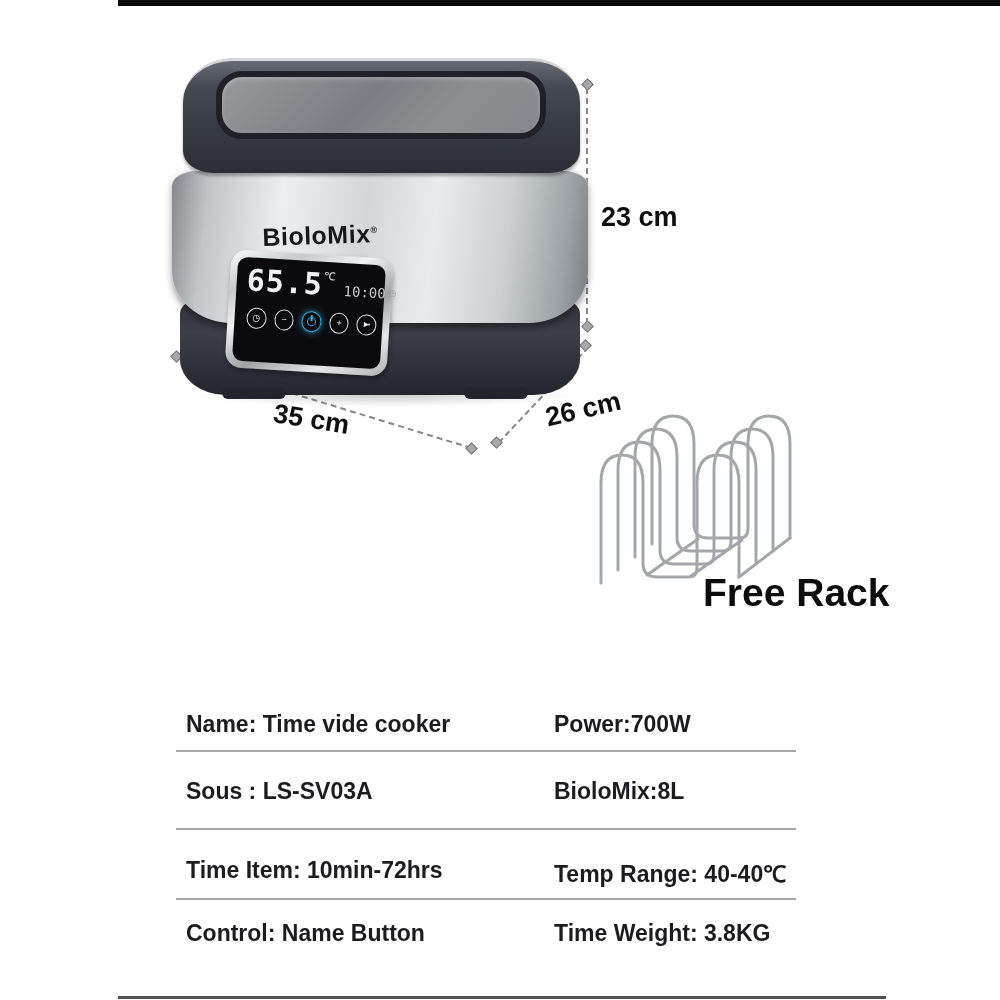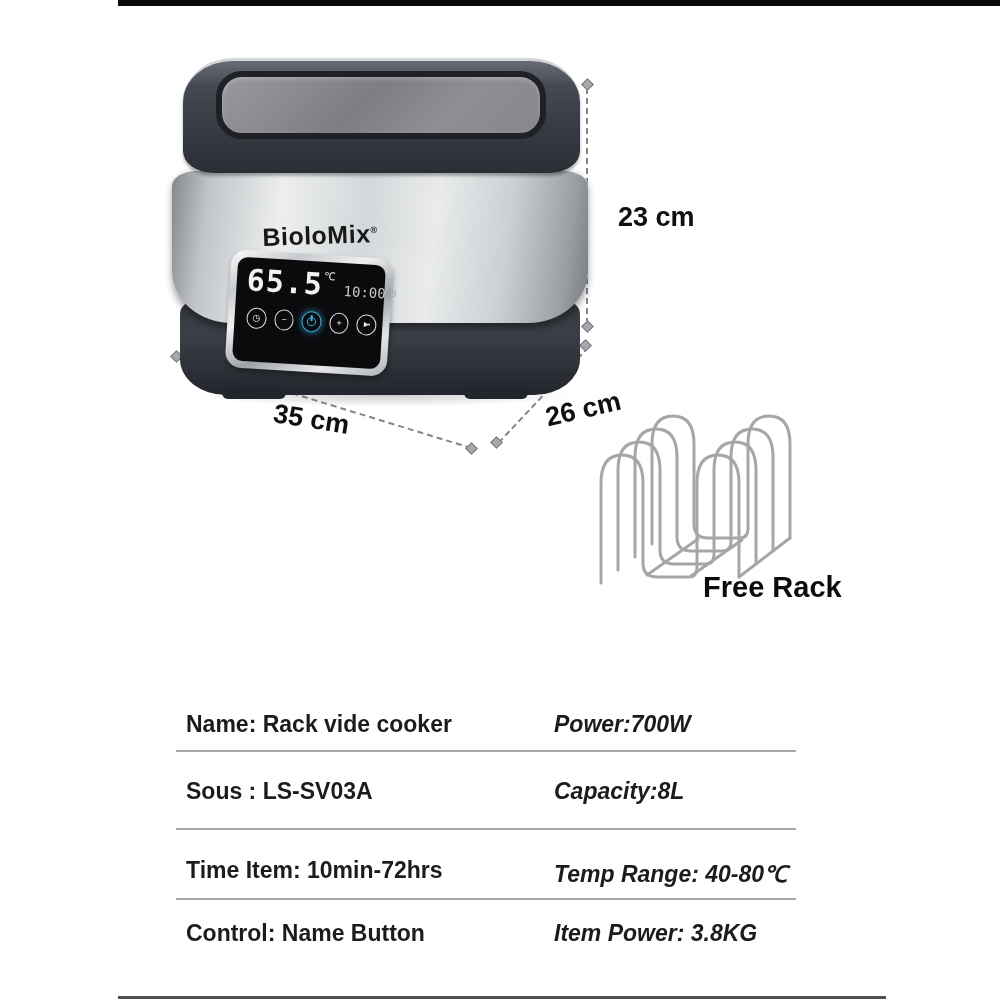--- a/index.html
+++ b/index.html
@@ -60,26 +60,26 @@
     background:#35b5e9;transform:translateX(-50%);}
 
   
   .dash-v{position:absolute;border-left:2.5px dashed #85858a;}
   .dash-h{position:absolute;border-top:2.5px dashed #85858a;transform-origin:left top;}
   .mk{position:absolute;width:7px;height:7px;background:#a8a8ab;border:1px solid #77777a;transform:rotate(45deg);}
   .dim-label{position:absolute;font-size:27px;font-weight:bold;color:#0f0f10;white-space:nowrap;}
 
   
   .rack-svg{position:absolute;left:593px;top:386px;}
-  .rack-label{position:absolute;left:703px;top:571px;font-size:29px;font-weight:bold;color:#0c0c0d;}
+  .rack-label{position:absolute;left:703px;top:571px;font-size:39px;font-weight:bold;color:#0c0c0d;}
 
   
   .spec-row{position:absolute;left:0;width:1000px;font-size:23px;font-weight:bold;color:#1c1c1e;}
   .spec-left{position:absolute;left:186px;white-space:nowrap;}
-  .spec-right{position:absolute;left:554px;white-space:nowrap;font-style:italic;}
+  .spec-right{position:absolute;left:554px;white-space:nowrap;}
   .divider{position:absolute;left:176px;width:620px;height:2px;background:#a8a8aa;}
 </style>
 </head>
 <body>
 
 <div class="canvas">
 
   <div class="top-bar"></div>
 
   <div class="cooker">
@@ -106,21 +106,21 @@
       </div>
     </div>
     <div class="lid">
       <div class="glass"></div>
     </div>
   </div>
 
   <div class="dash-v" style="left:586px;top:88px;height:236px;"></div>
   <div class="mk" style="left:583px;top:80px;"></div>
   <div class="mk" style="left:583px;top:322px;"></div>
-  <div class="dim-label" style="left:618px;top:202px;">23 cm</div>
+  <div class="dim-label" style="left:601px;top:202px;">23 cm</div>
 
   <div class="dash-h" style="left:177px;top:357px;width:308px;transform:rotate(17deg);"></div>
   <div class="mk" style="left:172px;top:352px;"></div>
   <div class="mk" style="left:467px;top:444px;"></div>
   <div class="dim-label" style="left:273px;top:404px;transform:rotate(9deg);">35 cm</div>
 
   <div class="dash-h" style="left:498px;top:442px;width:131px;transform:rotate(-46.8deg);"></div>
   <div class="mk" style="left:492px;top:438px;"></div>
   <div class="mk" style="left:581px;top:341px;"></div>
   <div class="dim-label" style="left:545px;top:394px;transform:rotate(-13deg);">26 cm</div>
@@ -140,36 +140,36 @@
         <path d="M8,158 V58 Q8,30 29,30 Q50,30 50,58 V138 Q50,152 64,152 H96 Q104,152 104,142 V58 Q104,30 125,30 Q146,30 146,58 V152"></path>
       </g>
       <path d="M54,189 L105,153"></path>
       <path d="M98,190 L149,154"></path>
       <path d="M146,191 L197,152"></path>
     </g>
   </svg>
   <div class="rack-label">Free Rack</div>
 
   <div class="spec-row" style="top:711px;">
-    <span class="spec-left">Name: Rack vide cooker</span>
+    <span class="spec-left">Name: Time vide cooker</span>
     <span class="spec-right">Power:700W</span>
   </div>
   <div class="divider" style="top:750px;"></div>
 
   <div class="spec-row" style="top:778px;">
     <span class="spec-left">Sous : LS-SV03A</span>
-    <span class="spec-right">Capacity:8L</span>
+    <span class="spec-right">BioloMix:8L</span>
   </div>
   <div class="divider" style="top:828px;"></div>
 
   <div class="spec-row" style="top:857px;">
     <span class="spec-left">Time Item: 10min-72hrs</span>
-    <span class="spec-right">Temp Range: 40-80℃</span>
+    <span class="spec-right">Temp Range: 40-40℃</span>
   </div>
   <div class="divider" style="top:898px;"></div>
 
   <div class="spec-row" style="top:920px;">
     <span class="spec-left">Control: Name Button</span>
-    <span class="spec-right">Item Power: 3.8KG</span>
+    <span class="spec-right">Time Weight: 3.8KG</span>
   </div>
 
   <div class="bottom-bar"></div>
 </div>
 
 </body></html>

